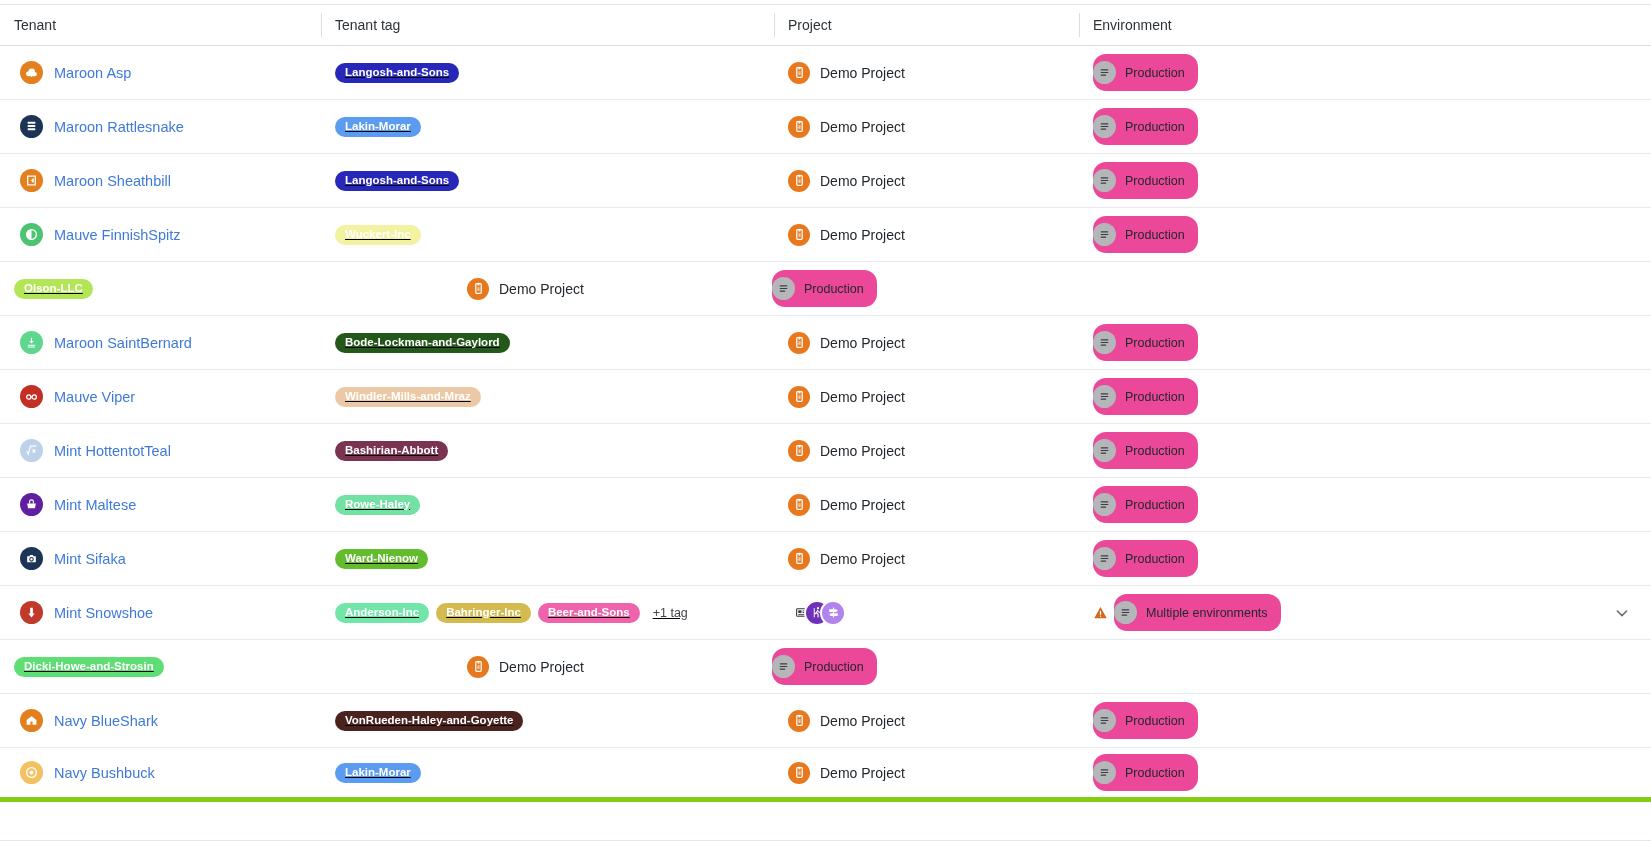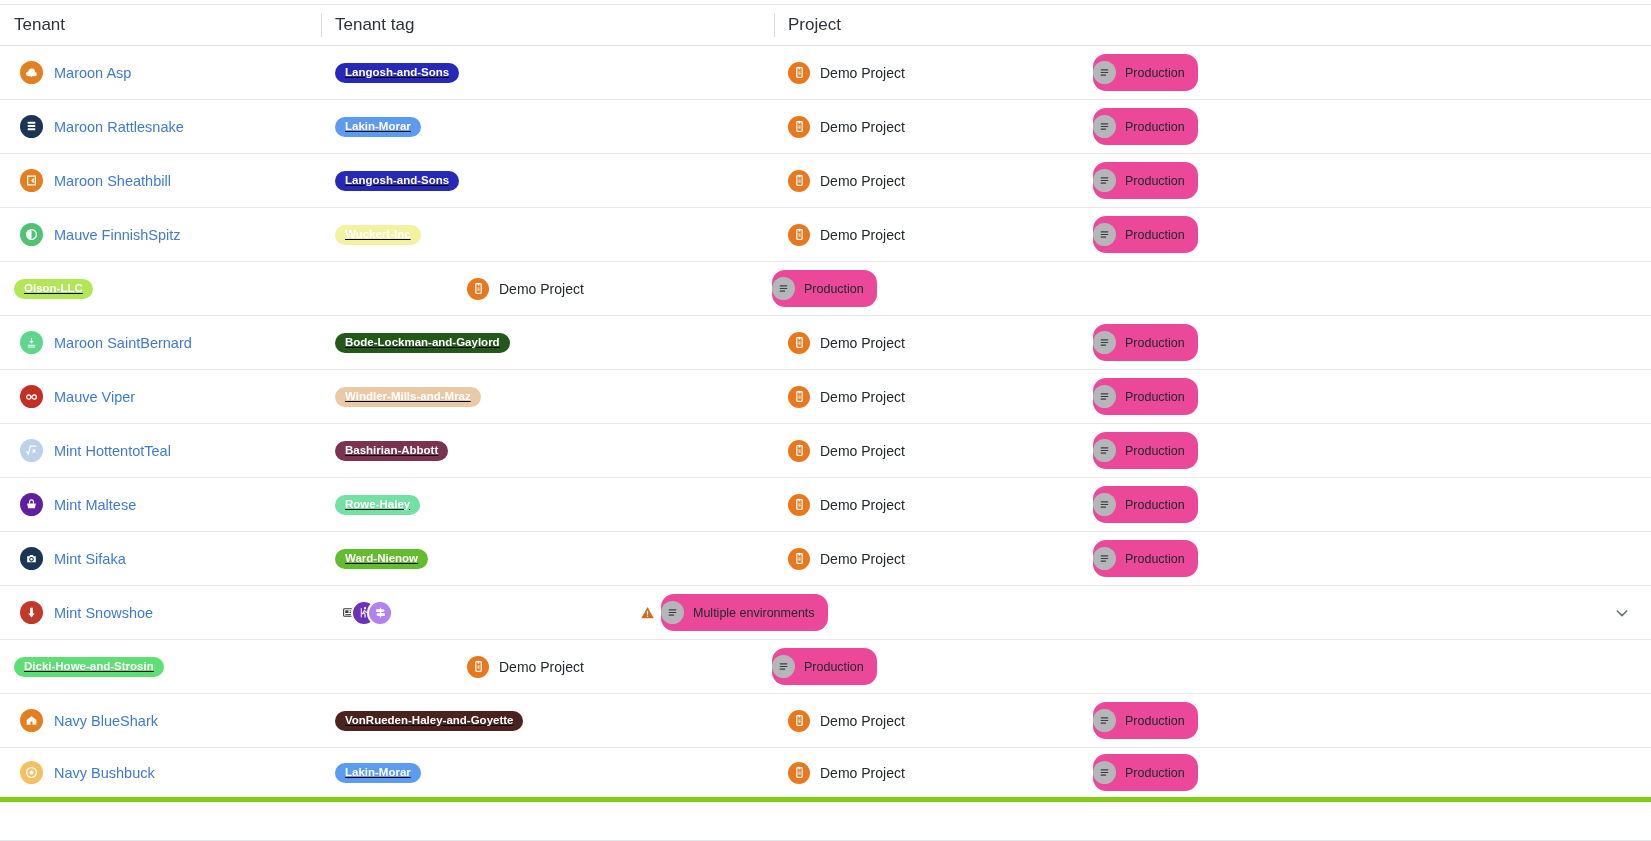--- a/index.html
+++ b/index.html
@@ -30,21 +30,21 @@
   }
   
   .thead {
     display: flex;
     align-items: center;
     height: 40px;
     border-bottom: 1px solid #d9dee3;
     background: #ffffff;
   }
   .th {
-    font-size: 17px;
+    font-size: 14px;
     color: #2e3338;
     padding-left: 14px;
     box-sizing: border-box;
     position: relative;
     height: 26px;
     line-height: 26px;
     white-space: nowrap;
   }
   .th.sep::before {
     content: "";
@@ -204,20 +204,21 @@
 </head>
 <body>
 
 <div class="page">
   <div class="table-card">
 
     <div class="thead">
       <div class="th col-tenant">Tenant</div>
       <div class="th col-tag sep">Tenant tag</div>
       <div class="th col-project sep">Project</div>
+      <div class="th col-env sep">Environment</div>
     </div>
 
     <div id="tbody">
         <div class="row">
           <div class="cell col-tenant">
             <span class="avatar" style="background: rgb(226, 128, 31);">
               <svg width="13" height="13" viewBox="0 0 24 24">
                 <path fill="#ffffff" d="M6 19h12a4 4 0 0 0 .4-7.98A6 6 0 0 0 6.3 10.1 3.9 3.9 0 0 0 6 19z"></path>
                 <path fill="#ffffff" d="M11 21h2v-7l2.5 2.2 1.3-1.5L12 10.2 7.2 14.7l1.3 1.5L11 14z" transform="translate(0,-1)"></path>
               </svg>
@@ -569,20 +570,28 @@
           </div>
         </div>
         <div class="row">
           <div class="cell col-tenant">
             <span class="avatar" style="background: rgb(192, 57, 43);">
               <svg width="13" height="13" viewBox="0 0 24 24">
                 <path fill="#ffffff" d="M9.5 3h5v11H18l-6 7-6-7h3.5z"></path>
               </svg>
             </span>
             <a class="tenant-name">Mint Snowshoe</a>
+          </div>
+          <div class="cell col-tag">
+            <div class="tags">
+              <span class="tag" style="background: rgb(114, 230, 168); color: rgb(255, 255, 255);">Anderson-Inc</span>
+              <span class="tag" style="background: rgb(212, 187, 80); color: rgb(255, 255, 255);">Bahringer-Inc</span>
+              <span class="tag" style="background: rgb(239, 99, 173); color: rgb(255, 255, 255);">Beer-and-Sons</span>
+              <span class="more-tags">+1 tag</span>
+            </div>
           </div>
           <div class="cell col-project">
             <div class="proj-stack">
               <span class="st" style="background: rgb(255, 255, 255);">
                 <svg width="13" height="13" viewBox="0 0 24 24">
                   <rect x="3" y="5" width="18" height="14" rx="1.6" fill="none" stroke="#3a3a3a" stroke-width="2"></rect>
                   <rect x="6" y="8" width="6" height="5" fill="#3a3a3a"></rect>
                   <path stroke="#3a3a3a" stroke-width="1.8" d="M14 9h4M14 12h4M6 16h12"></path>
                 </svg>
               </span>

